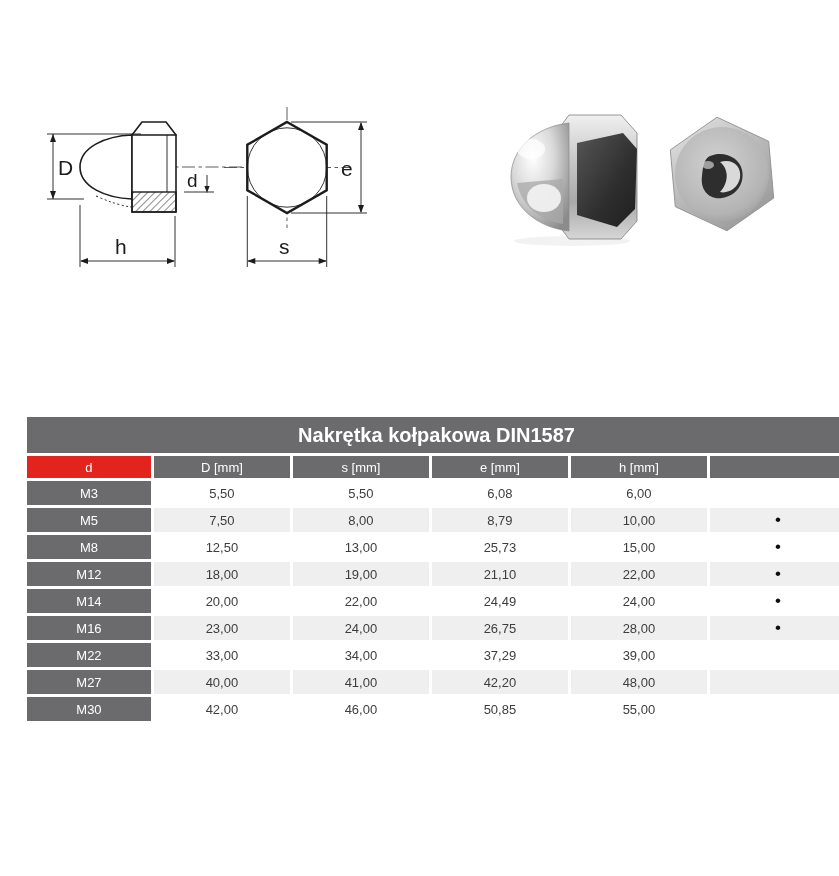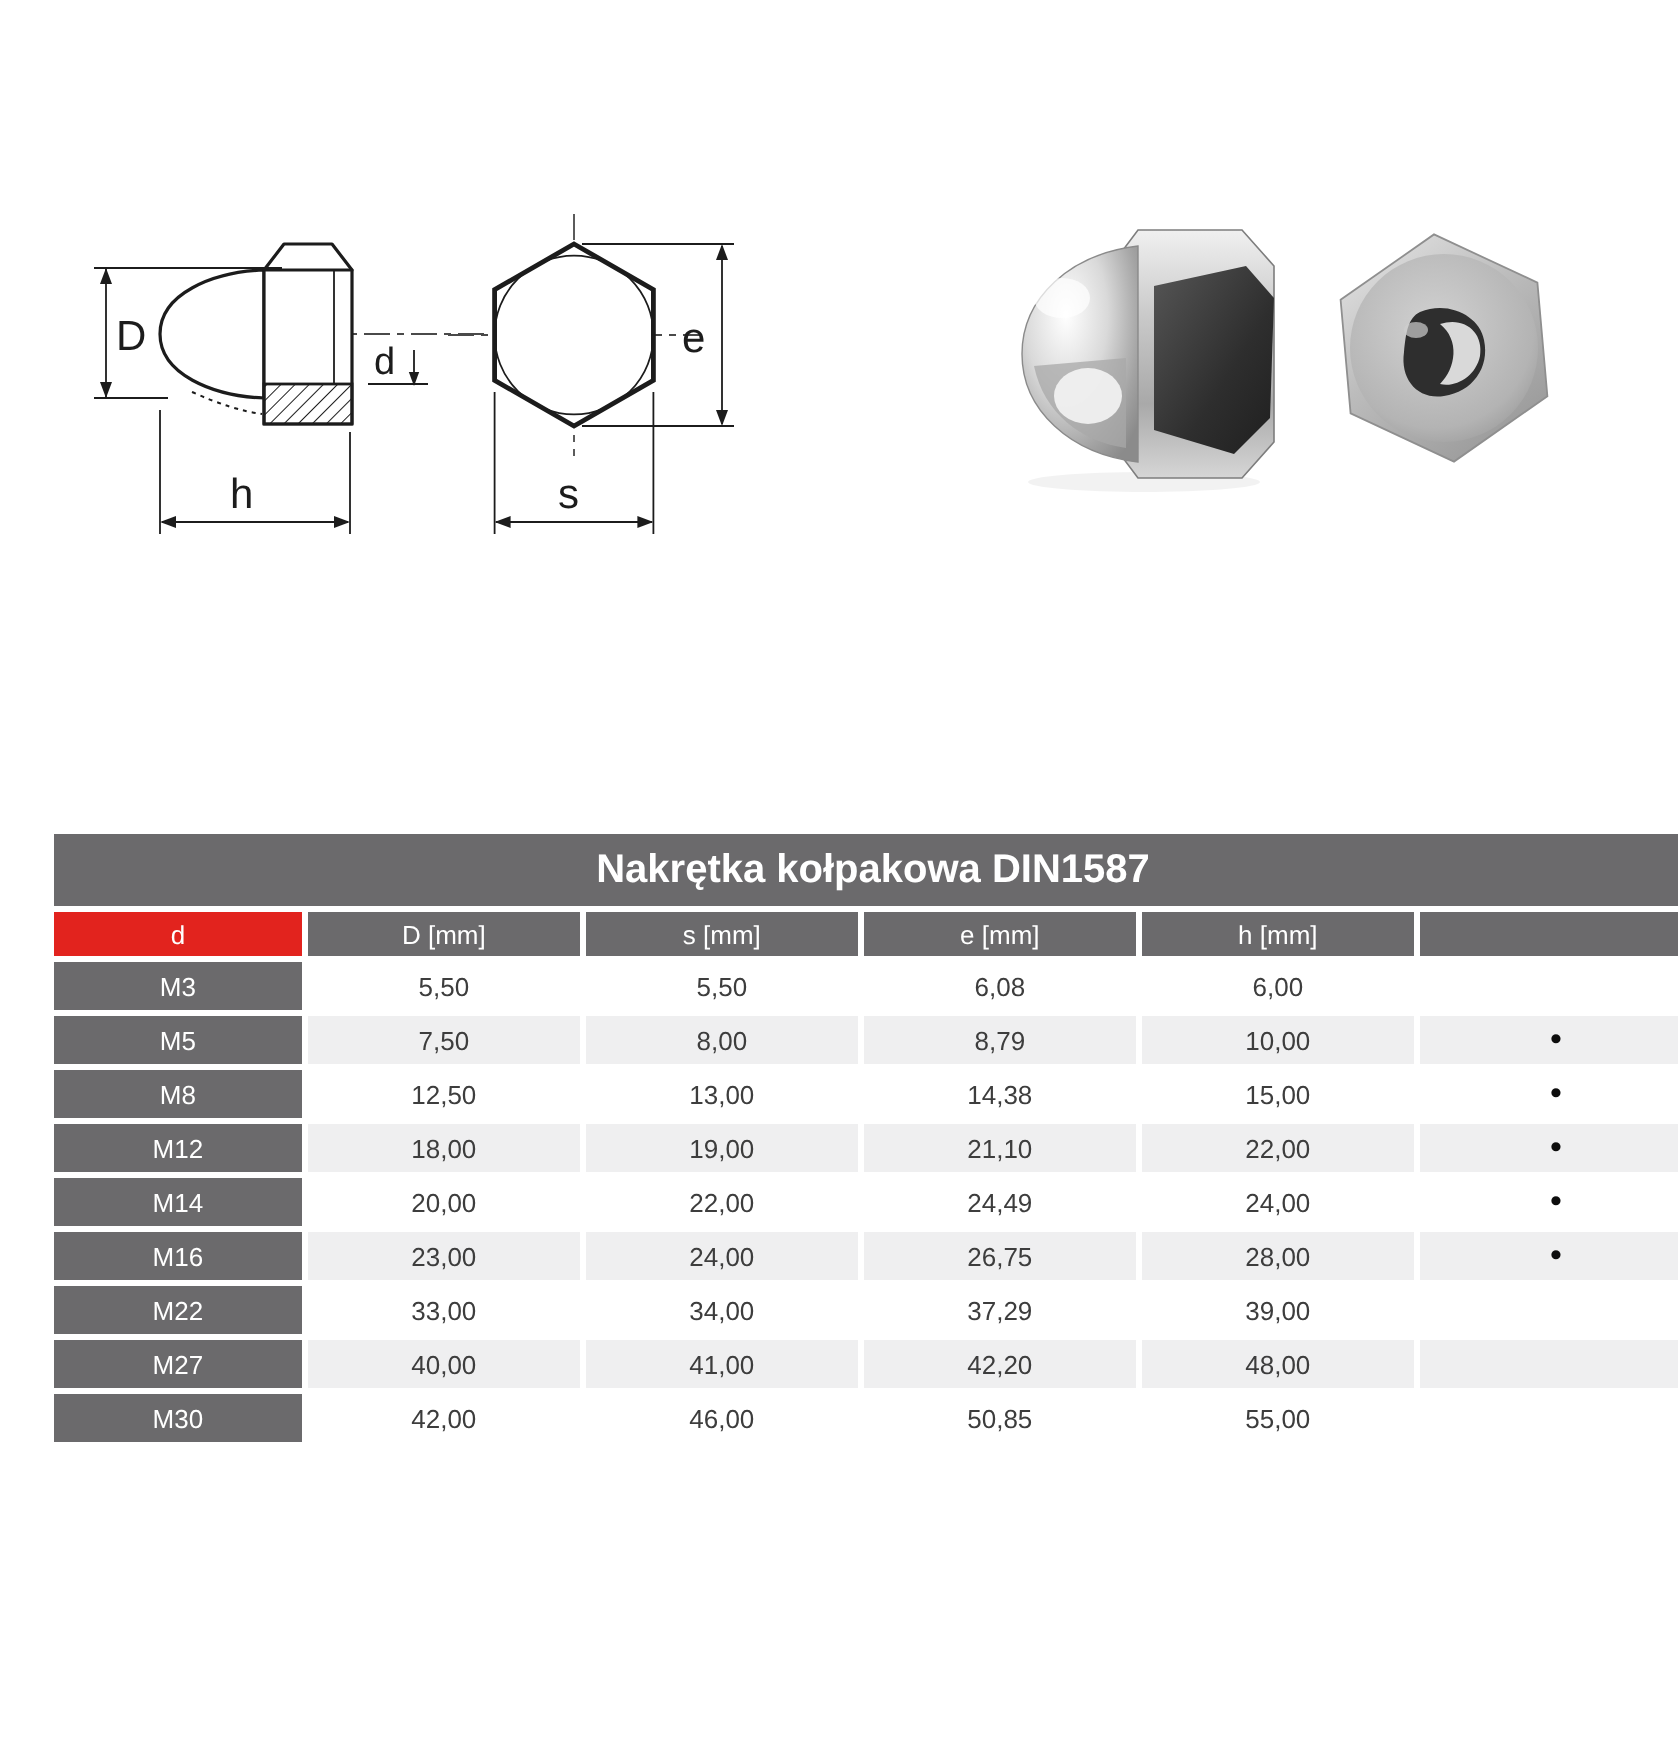--- a/index.html
+++ b/index.html
@@ -197,21 +197,21 @@
         <td>7,50</td>
         <td>8,00</td>
         <td>8,79</td>
         <td>10,00</td>
         <td class="dotcell">•</td>
       </tr>
       <tr>
         <td class="rowlabel">M8</td>
         <td>12,50</td>
         <td>13,00</td>
-        <td>14,38</td>
+        <td>25,73</td>
         <td>15,00</td>
         <td class="dotcell">•</td>
       </tr>
       <tr>
         <td class="rowlabel">M12</td>
         <td>18,00</td>
         <td>19,00</td>
         <td>21,10</td>
         <td>22,00</td>
         <td class="dotcell">•</td>

